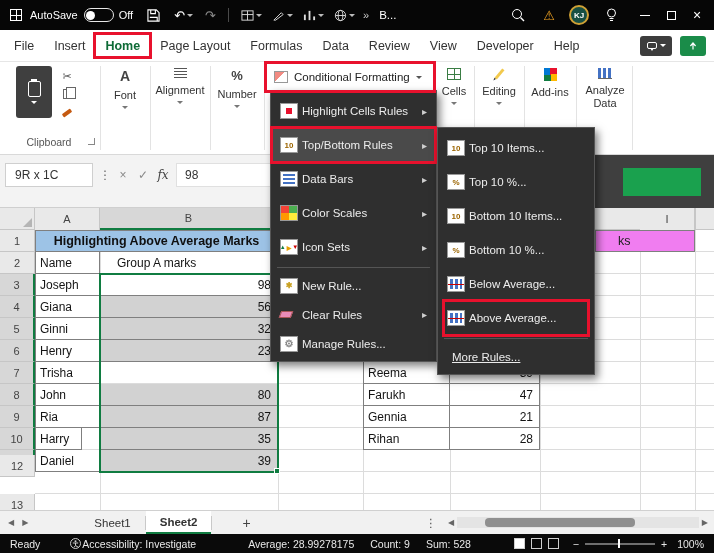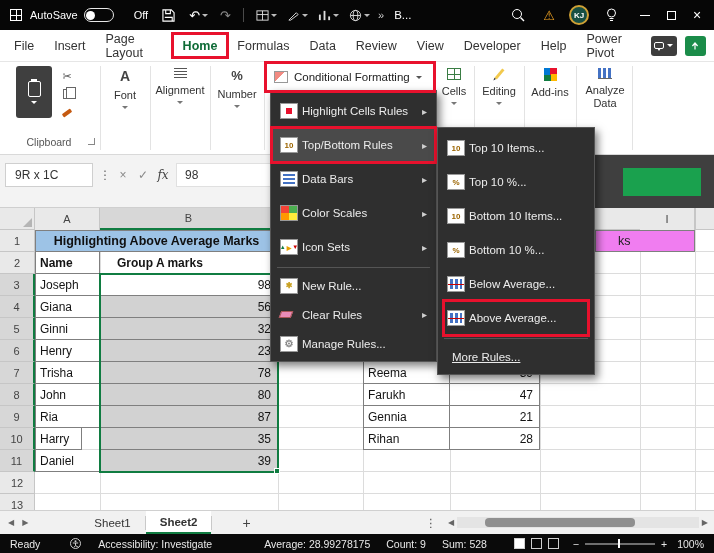--- a/index.html
+++ b/index.html
@@ -71,21 +71,21 @@
 .colhead{position:absolute;top:0;height:22px;display:flex;align-items:center;justify-content:center;font-size:11px;color:#444;border-right:1px solid #c6c6c6;background:#e9e9e9}
 .colhead.sel{background:#d7d7d7;border-bottom:2px solid #107c41}
 .hdiv{position:absolute;top:0;width:1px;height:22px;background:#c6c6c6}
 .rowhead{position:absolute;left:0;width:35px;height:22px;background:#e9e9e9;border-bottom:1px solid #c6c6c6;border-right:1px solid #c6c6c6;display:flex;align-items:center;justify-content:center;font-size:11px;color:#444}
 .rowhead.sel{background:#d7d7d7;border-right:2px solid #107c41}
 .gridlines{position:absolute;left:35px;top:22px;width:679px;height:280px;background:repeating-linear-gradient(to bottom,transparent 0 21px,#dcdcdc 21px 22px)}
 .vline{position:absolute;top:22px;width:1px;height:280px;background:#dcdcdc}
 .cell{position:absolute;height:22px;display:flex;align-items:center;font-size:12px;color:#141414;background:#fff;border-right:1px solid #7f7f7f;border-bottom:1px solid #7f7f7f;padding:0 5px}
 .cell.num{justify-content:flex-end;padding-right:6px}
 .cell.gray{background:#d2d2d2}
-.cell.bold{font-weight:bold}
+.cell.bold{font-weight:normal}
 .banner{position:absolute;height:22px;display:flex;align-items:center;justify-content:center;font-size:12.5px;font-weight:600;color:#101010;background:#9dc3e6;border:1px solid #7f7f7f}
 .pinkcell{position:absolute;height:22px;display:flex;align-items:center;font-size:12.5px;color:#222;background:#f07df0;border:1px solid #7f7f7f;padding-left:22px}
 .tframe{position:absolute;border-left:1px solid #7f7f7f;border-top:1px solid #7f7f7f;pointer-events:none}
 .selborder{position:absolute;left:99px;top:65px;width:180px;height:200px;border:2px solid #107c41;pointer-events:none;z-index:3}
 .fillhandle{position:absolute;left:274px;top:260px;width:6px;height:6px;background:#107c41;border:1px solid #fff;z-index:4}
 
 
 .menu{position:absolute;background:#2f2f2f;border:1px solid #555;box-shadow:3px 4px 8px rgba(0,0,0,.5);z-index:20;color:#ececec;font-size:11.5px;padding:3px 0}
 .mi{display:flex;align-items:center;height:34px;padding:0 9px;position:relative}
 .mi.small{height:29px}
@@ -126,21 +126,21 @@
 <body>
 
 <div id="app">
 
   <div class="titlebar">
     <div class="gridic"></div>
     <span style="margin-left:8px">AutoSave</span>
     <div class="toggle">
         <div class="knob"></div>
       </div>
-    <span style="margin-left:20px">Off</span>
+    <span style="margin-left:5px">Off</span>
     <svg width="13" height="13" viewBox="0 0 14 14" style="margin-left:14px">
         <path d="M1 1 h9 l3 3 v9 H1 Z M4 1 v4 h5 V1 M3 9 h8 v4" fill="none" stroke="#fff" stroke-width="1.2"></path>
       </svg>
     <span class="tbglyph" style="margin-left:14px">↶</span>
     <span class="caret" style="margin-left:2px;color:#bbb"></span>
     <span class="tbglyph" style="margin-left:12px;color:#8a8a8a">↷</span>
     <div class="tbsep"></div>
     <svg width="13" height="13" viewBox="0 0 14 14" style="margin-left:12px">
         <rect x="1" y="2" width="12" height="10" fill="none" stroke="#ddd"></rect>
         <line x1="1" y1="6" x2="13" y2="6" stroke="#ddd"></line>
@@ -185,48 +185,45 @@
     <div class="winbtn" style="margin-right:4px;font-size:14px">×</div>
   </div>
 
   <div class="tabrow">
     <div class="rtab" style="margin-left:4px">
         <span>File</span>
       </div>
     <div class="rtab">
         <span>Insert</span>
       </div>
-    <div class="rtab">
-        <span>Page Layout</span>
-      </div>
     <div class="rtab active">
         <span>Home</span>
         <div class="underline"></div>
         <div class="redbox" style="inset:2px -2px"></div>
       </div>
     <div class="rtab">
+        <span>Page Layout</span>
+      </div>
+    <div class="rtab">
         <span>Formulas</span>
       </div>
     <div class="rtab">
         <span>Data</span>
       </div>
     <div class="rtab">
         <span>Review</span>
       </div>
     <div class="rtab">
         <span>View</span>
       </div>
     <div class="rtab">
         <span>Developer</span>
       </div>
     <div class="rtab">
         <span>Help</span>
-      </div>
-    <div class="rtab">
-        <span>Power Pivot</span>
       </div>
     <div class="commentbtn" style="margin-left:auto">
         <div class="bubble"></div>
         <span class="caret"></span>
       </div>
     <div class="sharebtn">
         <svg width="12" height="12" viewBox="0 0 14 14">
           <path d="M4 7 L7 3.5 L10 7 M7 3.5 V11" fill="none" stroke="#fff" stroke-width="1.4"></path>
         </svg>
       </div>
@@ -334,21 +331,21 @@
     <div class="rowhead" style="top:44px">2</div>
     <div class="rowhead sel" style="top:66px">3</div>
     <div class="rowhead sel" style="top:88px">4</div>
     <div class="rowhead sel" style="top:110px">5</div>
     <div class="rowhead sel" style="top:132px">6</div>
     <div class="rowhead sel" style="top:154px">7</div>
     <div class="rowhead sel" style="top:176px">8</div>
     <div class="rowhead sel" style="top:198px">9</div>
     <div class="rowhead sel" style="top:220px">10</div>
     <div class="rowhead sel" style="top:242px">11</div>
-    <div class="rowhead" style="top:264px">12</div>
+    <div class="rowhead" style="top:247px">12</div>
     <div class="rowhead" style="top:286px">13</div>
 
     <div class="gridlines"></div>
     <div class="vline" style="left:100px"></div>
       <div class="vline" style="left:278px"></div>
     <div class="vline" style="left:363px"></div>
       <div class="vline" style="left:450px"></div>
     <div class="vline" style="left:540px"></div>
       <div class="vline" style="left:640px"></div>
     <div class="vline" style="left:695px"></div>
@@ -366,21 +363,20 @@
     <div class="cell" style="left:35px;top:154px;width:65px">Trisha</div>
     <div class="cell" style="left:35px;top:176px;width:65px">John</div>
     <div class="cell" style="left:35px;top:198px;width:65px">Ria</div>
     <div class="cell" style="left:35px;top:220px;width:47px">Harry</div>
     <div class="cell" style="left:35px;top:242px;width:65px">Daniel</div>
 
     <div class="cell num" style="left:100px;top:66px;width:178px">98</div>
     <div class="cell num gray" style="left:100px;top:88px;width:178px">56</div>
     <div class="cell num gray" style="left:100px;top:110px;width:178px">32</div>
     <div class="cell num gray" style="left:100px;top:132px;width:178px">23</div>
-    <div class="cell num gray" style="left:100px;top:154px;width:178px">78</div>
     <div class="cell num gray" style="left:100px;top:176px;width:178px">80</div>
     <div class="cell num gray" style="left:100px;top:198px;width:178px">87</div>
     <div class="cell num gray" style="left:100px;top:220px;width:178px">35</div>
     <div class="cell num gray" style="left:100px;top:242px;width:178px">39</div>
 
     <div class="tframe" style="left:35px;top:22px;width:243px;height:242px"></div>
     <div class="selborder"></div>
     <div class="fillhandle"></div>
 
     <div class="cell" style="left:363px;top:132px;width:87px">Yash</div>
@@ -418,21 +414,21 @@
     </div>
   </div>
 
   <div class="statusbar">
     <span style="margin-left:10px">Ready</span>
     <svg width="11" height="11" viewBox="0 0 11 11" style="margin-left:30px">
         <circle cx="5.5" cy="5.5" r="5" fill="none" stroke="#ccc"></circle>
         <circle cx="5.5" cy="3.2" r="1" fill="#ccc"></circle>
         <path d="M2.8 5 h5.4 M5.5 5 v2.6 M4 9.3 l1.5-1.7 L8.5 9.3" fill="none" stroke="#ccc"></path>
       </svg>
-    <span style="margin-left:17px">Accessibility: Investigate</span>
+    <span style="margin-left:1px">Accessibility: Investigate</span>
     <span style="margin-left:52px">Average: 28.99278175</span>
     <span style="margin-left:16px">Count: 9</span>
     <span style="margin-left:16px">Sum: 528</span>
     <div class="vic f" style="margin-left:auto"></div>
     <div class="vic" style="margin-left:6px"></div>
     <div class="vic" style="margin-left:6px"></div>
     <span style="margin-left:14px">−</span>
     <div class="zoomtrack" style="margin-left:6px">
         <div class="zoomthumb"></div>
       </div>

